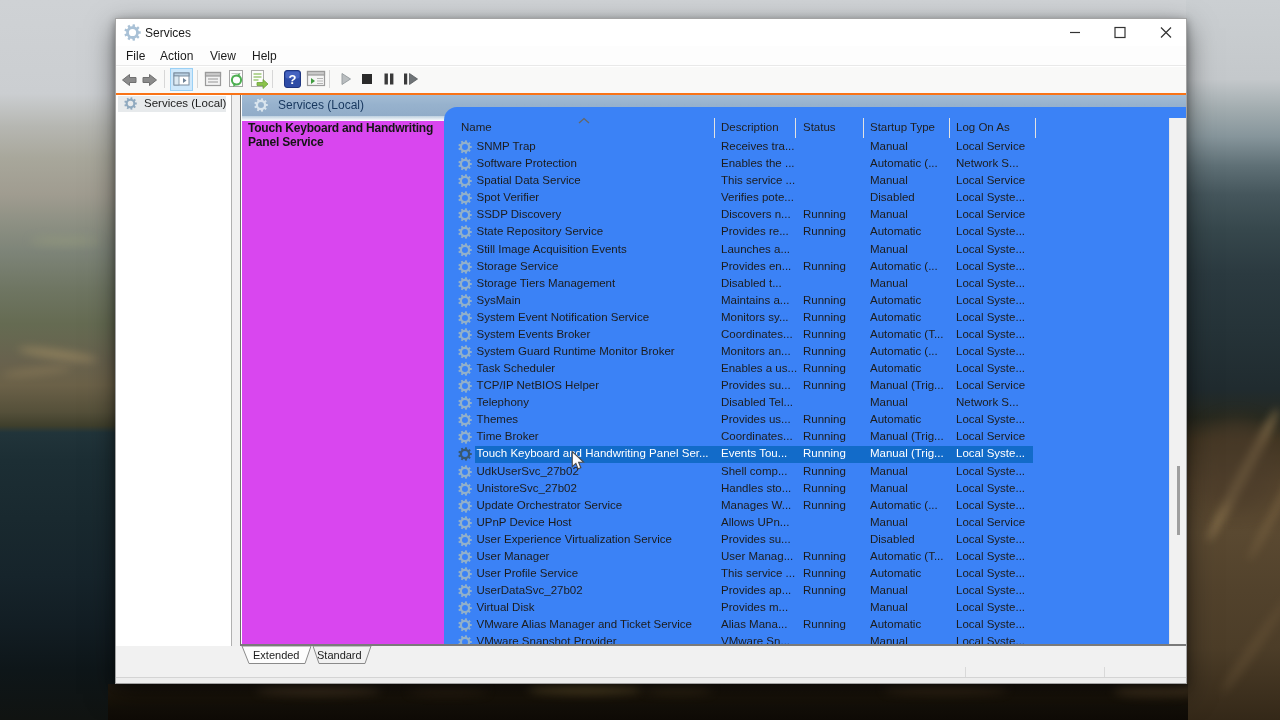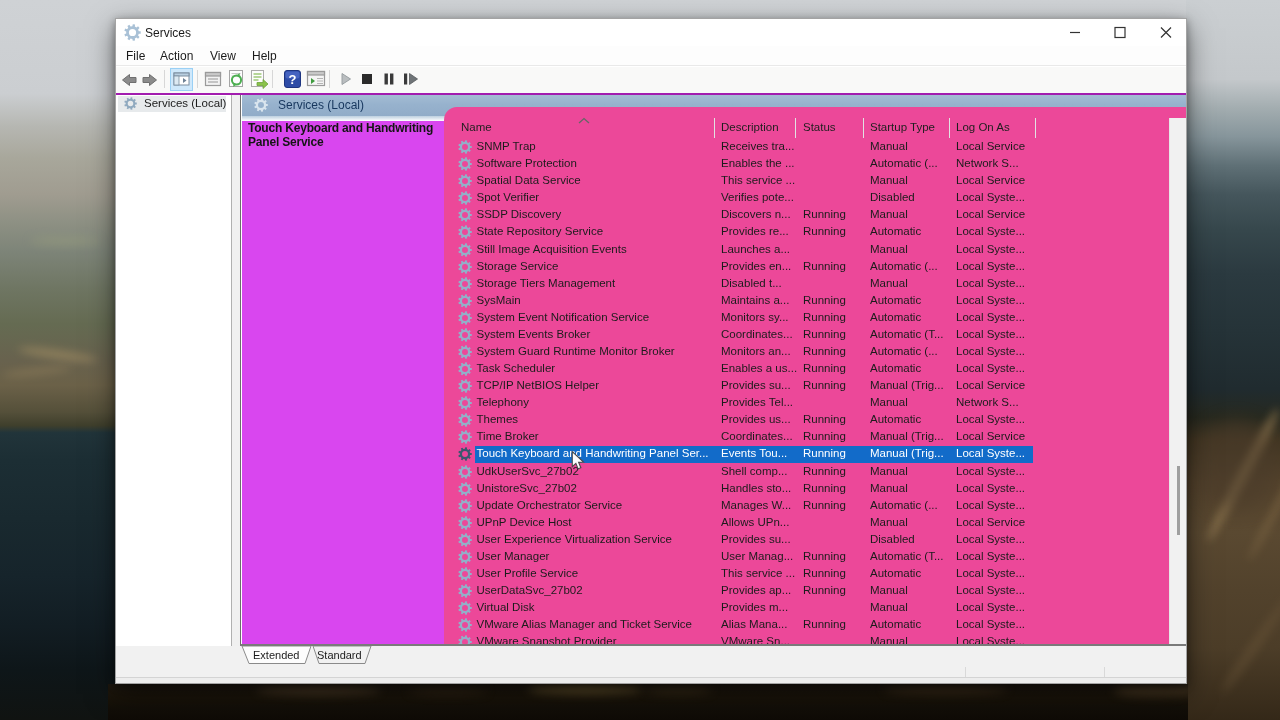--- a/index.html
+++ b/index.html
@@ -15,32 +15,32 @@
 border:1px solid #a3a3a3;box-shadow:0 10px 26px rgba(0,0,0,.5), 0 2px 8px rgba(0,0,0,.35)}
 #titlebar{position:absolute;left:0;top:0;width:100%;height:27px;background:#fff}
 #titlebar .txt{position:absolute;left:29px;top:7px;font-size:12px;color:#1b1b1b}
 .appicon{position:absolute;left:8px;top:5px}
 .wb{position:absolute;top:0;width:30px;height:27px}
 #menubar{position:absolute;left:0;top:27px;width:100%;height:20px;background:#fdfdfd;border-bottom:1px solid #e9e9e9}
 #menubar span{position:absolute;top:3px;font-size:12px;color:#1b1b1b}
 #toolbar{position:absolute;left:0;top:48px;width:100%;height:26px;background:#f9f9f8}
 .tsep{position:absolute;top:3px;width:1px;height:18px;background:#d7d7d7}
 .ticon{position:absolute}
-#cbody{position:absolute;left:0;top:74px;width:1070px;height:553px;border-top:2px solid #a21caf;background:#f0f0f0}
+#cbody{position:absolute;left:0;top:74px;width:1070px;height:553px;border-top:2px solid #f97316;background:#f0f0f0}
 #tree{position:absolute;left:0;top:0;width:116px;height:100%;background:#fff;border-right:1px solid #b0b0b0}
 .titem{position:absolute;left:2px;top:1px;width:108px;height:16px;background:#e7eaec;font-size:11.5px;color:#1b1b1b}
 .titem span{position:absolute;left:26px;top:1px;white-space:nowrap}
 #rpane{position:absolute;left:124px;top:0;width:946px;height:100%;background:#fff;border-left:1px solid #6d6d6d;border-bottom:2px solid #7a7a7a}
 #band{position:absolute;left:1px;top:0;right:0;height:21px;background:linear-gradient(180deg,#a3bcd4 0%,#97b2cd 45%,#91acc8 100%)}
 #bandfade{position:absolute;left:1px;top:21px;right:0;height:5px;background:linear-gradient(180deg,#bccfdf,#fff)}
 #band .txt{position:absolute;left:36px;top:3px;font-size:12px;color:#17375e}
 #desc{position:absolute;left:1px;top:26px;width:202px;bottom:0;background:#d946ef}
 #desc .b{position:absolute;left:6px;width:192px;font-weight:bold;font-size:12px;color:#151515;line-height:13.9px;letter-spacing:-0.2px}
 #desc .p{position:absolute;left:6px;width:194px;font-size:11.5px;color:#1b1b1b;line-height:13.7px}
-#card{position:absolute;left:203px;top:12px;right:0;bottom:0;background:#ec4899;border-top-left-radius:13px;overflow:hidden}
+#card{position:absolute;left:203px;top:12px;right:0;bottom:0;background:#3b82f6;border-top-left-radius:13px;overflow:hidden}
 .hdr{position:absolute;top:14px;font-size:11.5px;color:#1f1f1f;white-space:nowrap}
 .hsep{position:absolute;top:11px;height:20px;width:1px;background:#e2e2e2}
 #sortmark{position:absolute;left:133px;top:9px;width:14px;height:10px;color:#555}
 .r{position:absolute;left:0;width:100%;height:17px;font-size:11.5px;color:#1c1c1c}
 .r span{position:absolute;top:1.5px;white-space:nowrap}
 .r .c0{left:32.5px}.r .c1{left:277px}.r .c2{left:359px}.r .c3{left:426px}.r .c4{left:512px}
 .r svg{position:absolute;left:14px;top:1.5px}
 .rsel{position:absolute;left:31px;width:558px;height:17px;background:#126bc9}
 .rseltext{color:#fff}
 #vtrack{position:absolute;right:0;top:11px;width:17px;bottom:0;background:#f1f1f1;border-left:1px solid #e6e6e6}
@@ -335,21 +335,21 @@
             <span class="c1">Provides su...</span>
             <span class="c2">Running</span>
             <span class="c3">Manual (Trig...</span>
             <span class="c4">Local Service</span>
           </div>
           <div class="r" style="top:287.7px">
             <svg width="14" height="14" viewBox="0 0 16 16">
               <use href="#gear" fill="#92b0c9"></use>
             </svg>
             <span class="c0">Telephony</span>
-            <span class="c1">Provides Tel...</span>
+            <span class="c1">Disabled Tel...</span>
             <span class="c3">Manual</span>
             <span class="c4">Network S...</span>
           </div>
           <div class="r" style="top:304.8px">
             <svg width="14" height="14" viewBox="0 0 16 16">
               <use href="#gear" fill="#92b0c9"></use>
             </svg>
             <span class="c0">Themes</span>
             <span class="c1">Provides us...</span>
             <span class="c2">Running</span>

